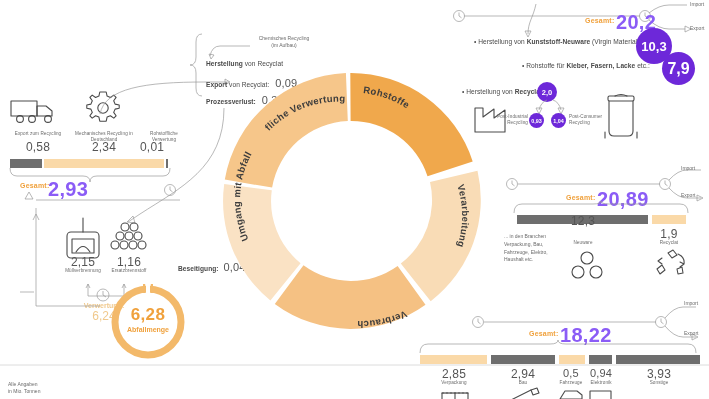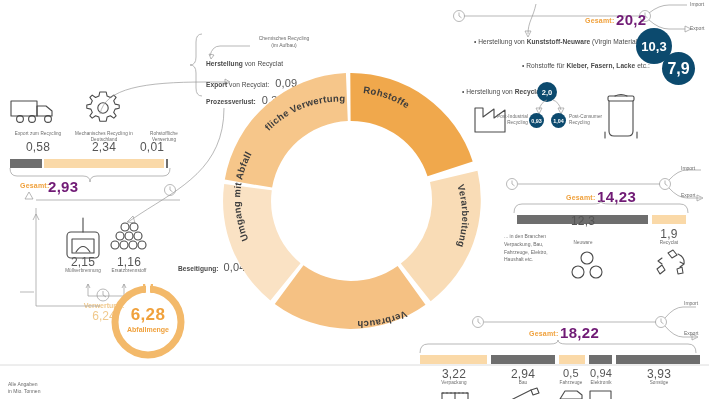--- a/index.html
+++ b/index.html
@@ -6,30 +6,30 @@
   body{
     width:709px;height:399px;position:relative;overflow:hidden;
     background:#ffffff;
     font-family:"Liberation Sans","DejaVu Sans",sans-serif;
     color:#4a4a4a;
   }
   .abs{position:absolute;}
   .num{font-size:12px;color:#555;letter-spacing:.2px;}
   .cap{font-size:4.6px;color:#6b6b6b;text-align:center;line-height:1.35;letter-spacing:.1px;}
   .ges{font-size:7px;font-weight:bold;color:#f0a13c;letter-spacing:.2px;}
-  .gesnum{font-size:15px;font-weight:bold;color:#701a75;letter-spacing:.3px;}
+  .gesnum{font-size:20px;font-weight:bold;color:#8b5cf6;letter-spacing:.3px;}
   .tiny{font-size:5px;color:#6b6b6b;}
   .lbl{font-size:6.6px;color:#4a4a4a;letter-spacing:.05px;}
   .bar{height:9px;}
   .bar-dark{background:#6e6e6e;}
   .bar-lt{background:#fad9a8;}
   svg{display:block;overflow:visible;}
   .seglabel{font-size:9.5px;font-weight:bold;fill:#3c3c3c;letter-spacing:.3px;}
   .pill{border-radius:50%;display:flex;align-items:center;justify-content:center;
-        background:#0c4a6e;color:#fff;font-weight:bold;text-align:right;}
+        background:#6d28d9;color:#fff;font-weight:bold;text-align:right;}
   .ico{stroke:#4a4a4a;fill:none;stroke-width:1.1;stroke-linejoin:round;stroke-linecap:round;}
   .thinline{stroke:#9a9a9a;fill:none;stroke-width:.7;}
   .brace{stroke:#9a9a9a;fill:none;stroke-width:.7;}
 </style>
 </head>
 <body>
 
 
 
 
@@ -293,21 +293,21 @@
   <circle class="thinline" cx="161" cy="18" r="5.5"></circle>
   <path class="thinline" d="M161 14.5 v3.5 l2.5 1.8"></path>
   <path class="thinline" d="M165 14 q9 -10 18 -10 h14"></path>
   <path class="thinline" d="M165 22 q9 10 18 10 h14"></path>
   <path class="thinline" d="M193 29 l6 3 -6 3 z" fill="#9a9a9a"></path>
 </svg>
 <div class="abs tiny" style="left:681px;top:165px;">Import</div>
 <div class="abs tiny" style="left:681px;top:192px;">Export</div>
 
 <div class="abs ges" style="left:566px;top:194px;">Gesamt:</div>
-<div class="abs gesnum" style="left:597px;top:188px;">14,23</div>
+<div class="abs gesnum" style="left:597px;top:188px;">20,89</div>
 
 <svg class="abs" style="left:512px;top:201px;" width="178" height="13">
   <path class="brace" d="M2 12 q0 -9 8 -9 h71 q8 0 8 -3 q0 3 8 3 h71 q8 0 8 9"></path>
 </svg>
 <div class="abs bar bar-dark" style="left:517px;top:215px;width:131px;"></div>
 <div class="abs bar bar-lt" style="left:652px;top:215px;width:34px;"></div>
 <div class="abs num" style="left:562px;top:214px;width:42px;text-align:center;">12,3</div>
 <div class="abs cap" style="left:562px;top:240px;width:42px;">Neuware</div>
 <div class="abs num" style="left:648px;top:227px;width:42px;text-align:center;">1,9</div>
 <div class="abs cap" style="left:648px;top:240px;width:42px;">Recyclat</div>
@@ -352,21 +352,21 @@
 <svg class="abs" style="left:418px;top:340px;" width="284" height="14">
   <path class="brace" d="M2 13 q0 -9 8 -9 h122 q8 0 8 -4 q0 4 8 4 h122 q8 0 8 9"></path>
 </svg>
 
 <div class="abs bar bar-lt" style="left:420px;top:355px;width:67px;"></div>
 <div class="abs bar bar-dark" style="left:491px;top:355px;width:64px;"></div>
 <div class="abs bar bar-lt" style="left:559px;top:355px;width:26px;"></div>
 <div class="abs bar bar-dark" style="left:589px;top:355px;width:23px;"></div>
 <div class="abs bar bar-dark" style="left:616px;top:355px;width:84px;"></div>
 
-<div class="abs num" style="left:428px;top:367px;width:52px;text-align:center;">3,22</div>
+<div class="abs num" style="left:428px;top:367px;width:52px;text-align:center;">2,85</div>
 <div class="abs cap" style="left:428px;top:380px;width:52px;">Verpackung</div>
 <div class="abs num" style="left:497px;top:367px;width:52px;text-align:center;">2,94</div>
 <div class="abs cap" style="left:497px;top:380px;width:52px;">Bau</div>
 <div class="abs num" style="left:551px;top:367px;width:40px;text-align:center;font-size:11px;">0,5</div>
 <div class="abs cap" style="left:551px;top:380px;width:40px;">Fahrzeuge</div>
 <div class="abs num" style="left:580px;top:367px;width:42px;text-align:center;font-size:11px;">0,94</div>
 <div class="abs cap" style="left:580px;top:380px;width:42px;">Elektronik</div>
 <div class="abs num" style="left:634px;top:367px;width:50px;text-align:center;">3,93</div>
 <div class="abs cap" style="left:634px;top:380px;width:50px;">Sonstige</div>
 

